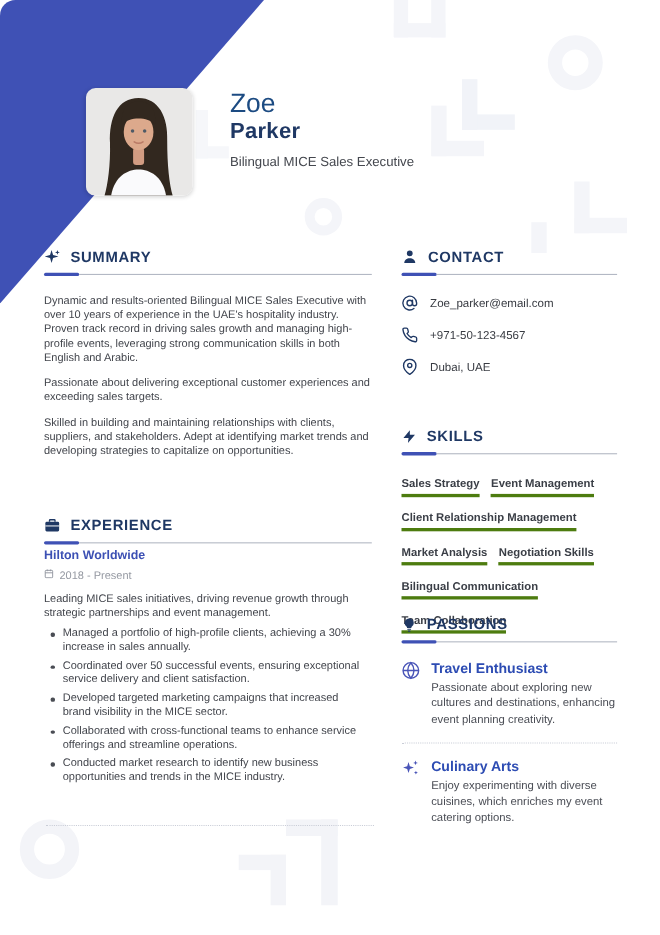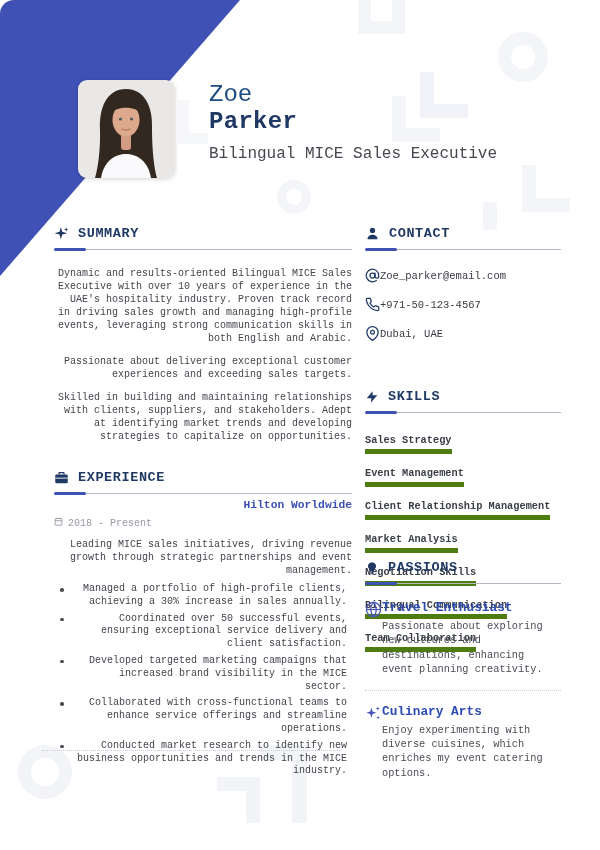--- a/index.html
+++ b/index.html
@@ -1,18 +1,18 @@
 <!DOCTYPE html>
 <html><head>
 <meta charset="utf-8">
 <style>
   html,body { margin:0; padding:0; background:#ffffff; }
   .page {
     position:relative; width:600px; height:844px; overflow:hidden;
-    background:#ffffff; font-family:Liberation Mono, monospace;border-radius:14px;
+    background:#ffffff; font-family:Liberation Sans, sans-serif;border-radius:14px;
   }
   
   .deco { position:absolute; box-sizing:border-box; pointer-events:none; }
   .deco-u-top   { left:358px; top:0;     width:47px; height:34px; border:13px solid #f4f5f9; border-top:none; }
   .deco-o-1     { left:498px; top:32px;  width:50px; height:50px; border:13px solid #f4f5f9; border-radius:50%; }
   .deco-l-1     { left:420px; top:72px;  width:48px; height:46px; border-left:14px solid #f1f3f8; border-bottom:14px solid #f1f3f8; }
   .deco-l-2     { left:392px; top:96px;  width:48px; height:46px; border-left:14px solid #f4f5f9; border-bottom:14px solid #f4f5f9; }
   .deco-l-3     { left:522px; top:165px; width:48px; height:47px; border-left:14px solid #f4f5f9; border-bottom:14px solid #f4f5f9; }
   .deco-bar-1   { left:483px; top:202px; width:14px; height:28px; background:#f4f5f9; }
   .deco-l-name  { left:178px; top:100px; width:30px; height:44px; border-left:11px solid #f6f7fa; border-bottom:11px solid #f6f7fa; }
@@ -27,25 +27,25 @@
     background:#3f51b5;
     clip-path:polygon(0 0, 240px 0, 0 276px);
   }
   .photo {
     position:absolute; left:78px; top:80px; width:97px; height:98px;
     border-radius:9px; overflow:hidden; box-shadow:0 1px 4px rgba(0,0,0,.18);
   }
   .photo svg { display:block; }
   .name-block { position:absolute; left:209px; top:82px; }
   .first-name { font-size:24px; font-weight:500; color:#1c4b82; line-height:1.1; }
-  .last-name  { font-size:24px; font-weight:700; color:#1f3864; line-height:1.15; letter-spacing:.3px; }
-  .job-title  { margin-top:9px; font-size:16px; color:#44474e; }
-
-  
-  .col-left  { position:absolute; left:54px;  width:298px;text-align:right; }
+  .last-name  { font-size:20px; font-weight:700; color:#1f3864; line-height:1.15; letter-spacing:.3px; }
+  .job-title  { margin-top:9px; font-size:12px; color:#44474e; }
+
+  
+  .col-left  { position:absolute; left:40px;  width:298px; }
   .col-right { position:absolute; left:365px; width:196px; }
   .sec-head { display:flex; align-items:center; gap:9px; }
   .sec-head .ico { flex:0 0 auto; display:flex; }
   .sec-title { font-size:13.5px; font-weight:700; color:#1f3864; letter-spacing:.6px; }
   .sec-divider { position:relative; margin-top:7px; height:3px; }
   .sec-divider::after  { content:''; position:absolute; left:32px; right:0; top:1px; height:1px; background:#b3b8c4; }
   .sec-divider::before { content:''; position:absolute; left:0; top:0; width:32px; height:3px; background:#3f51b5; border-radius:2px; }
 
   
   .body-text { font-size:10px; line-height:1.3; color:#42454c; }
@@ -56,35 +56,35 @@
   .xp-date    { margin-top:6px; display:flex; align-items:center; gap:5px; font-size:10px; color:#9599a2; }
   .xp-desc    { margin-top:9px; }
   .xp-bullets { margin:6px 5px 0 0; padding:0; list-style:none; }
   .xp-bullets li { position:relative; padding-left:17px; margin-bottom:4px; font-size:10px; line-height:1.28; color:#42454c; }
   .xp-bullets li::before { content:''; position:absolute; left:6px; top:5px; width:3.5px; height:3.5px; border-radius:50%; background:#4a4d54; }
   .dotted-sep { border-top:1px dotted #c9cdd7; }
   .xp-end-sep { position:absolute; left:42px; top:750px; width:298px; }
 
   
   .contact-list { margin-top:17px; }
-  .contact-row { display:flex; align-items:center; margin-bottom:14px; }
+  .contact-row { display:flex; align-items:center; gap:11px; margin-bottom:14px; }
   .contact-row .ico { display:flex; flex:0 0 auto; }
   .contact-text { font-size:10.5px; color:#383b42; }
 
   
   .skills-wrap { margin-top:16px; }
   .skill-chip {
     display:inline-block; margin:0 6px 9px 0; padding-bottom:3px;
     font-size:10.3px; font-weight:600; color:#3a3e46;
-    border-bottom:5px solid #4d7c0f;
+    border-bottom:3px solid #4d7c0f;
   }
 
   
   .passions-wrap { margin-top:15px; }
-  .passion-item { display:flex; align-items:flex-start; }
+  .passion-item { display:flex; gap:10px; align-items:flex-start; }
   .passion-item .ico { flex:0 0 auto; margin-top:1px; display:flex; }
   .passion-title { font-size:12.8px; font-weight:700; color:#2d4cb3; }
   .passion-desc  { margin-top:4px; font-size:10.3px; line-height:1.4; color:#4a4d55; }
   .passion-sep { margin:13px 0 13px 0; }
 </style>
 </head>
 <body>
 
 <div class="page">
 

